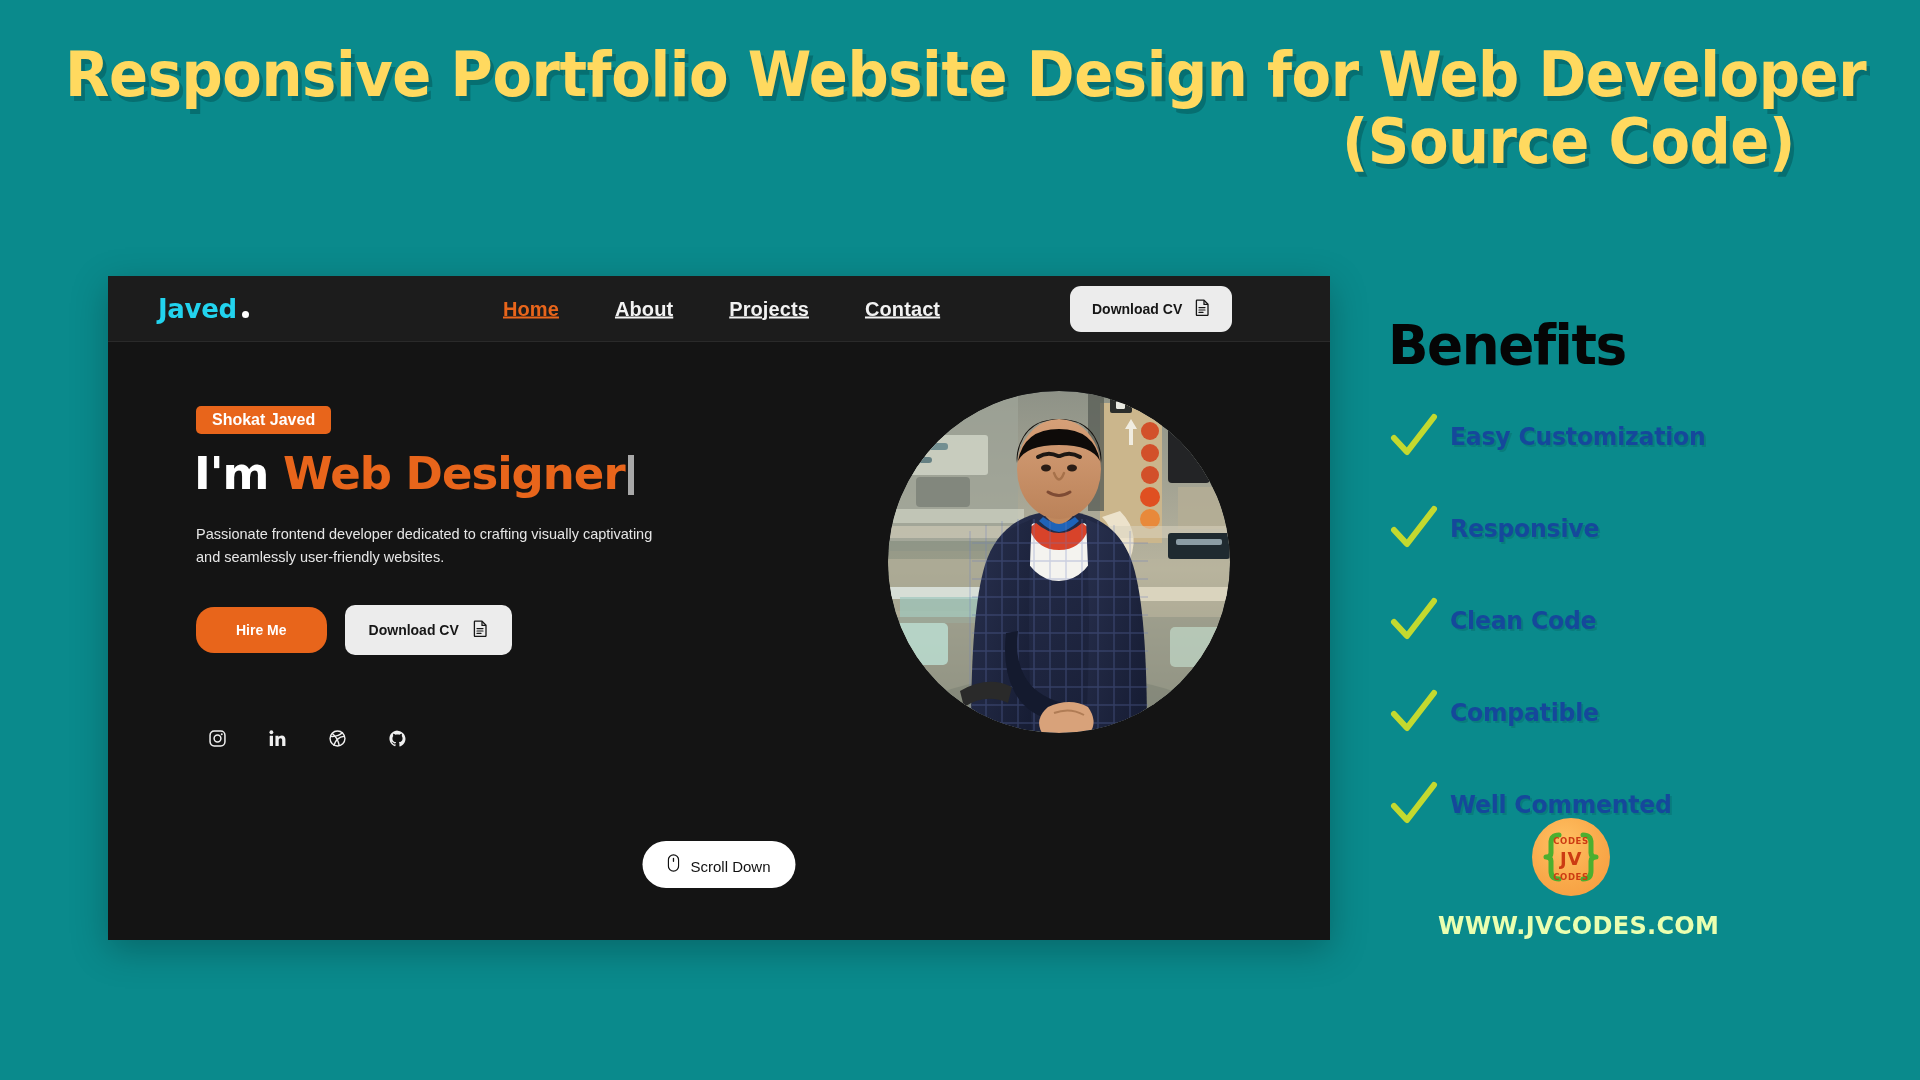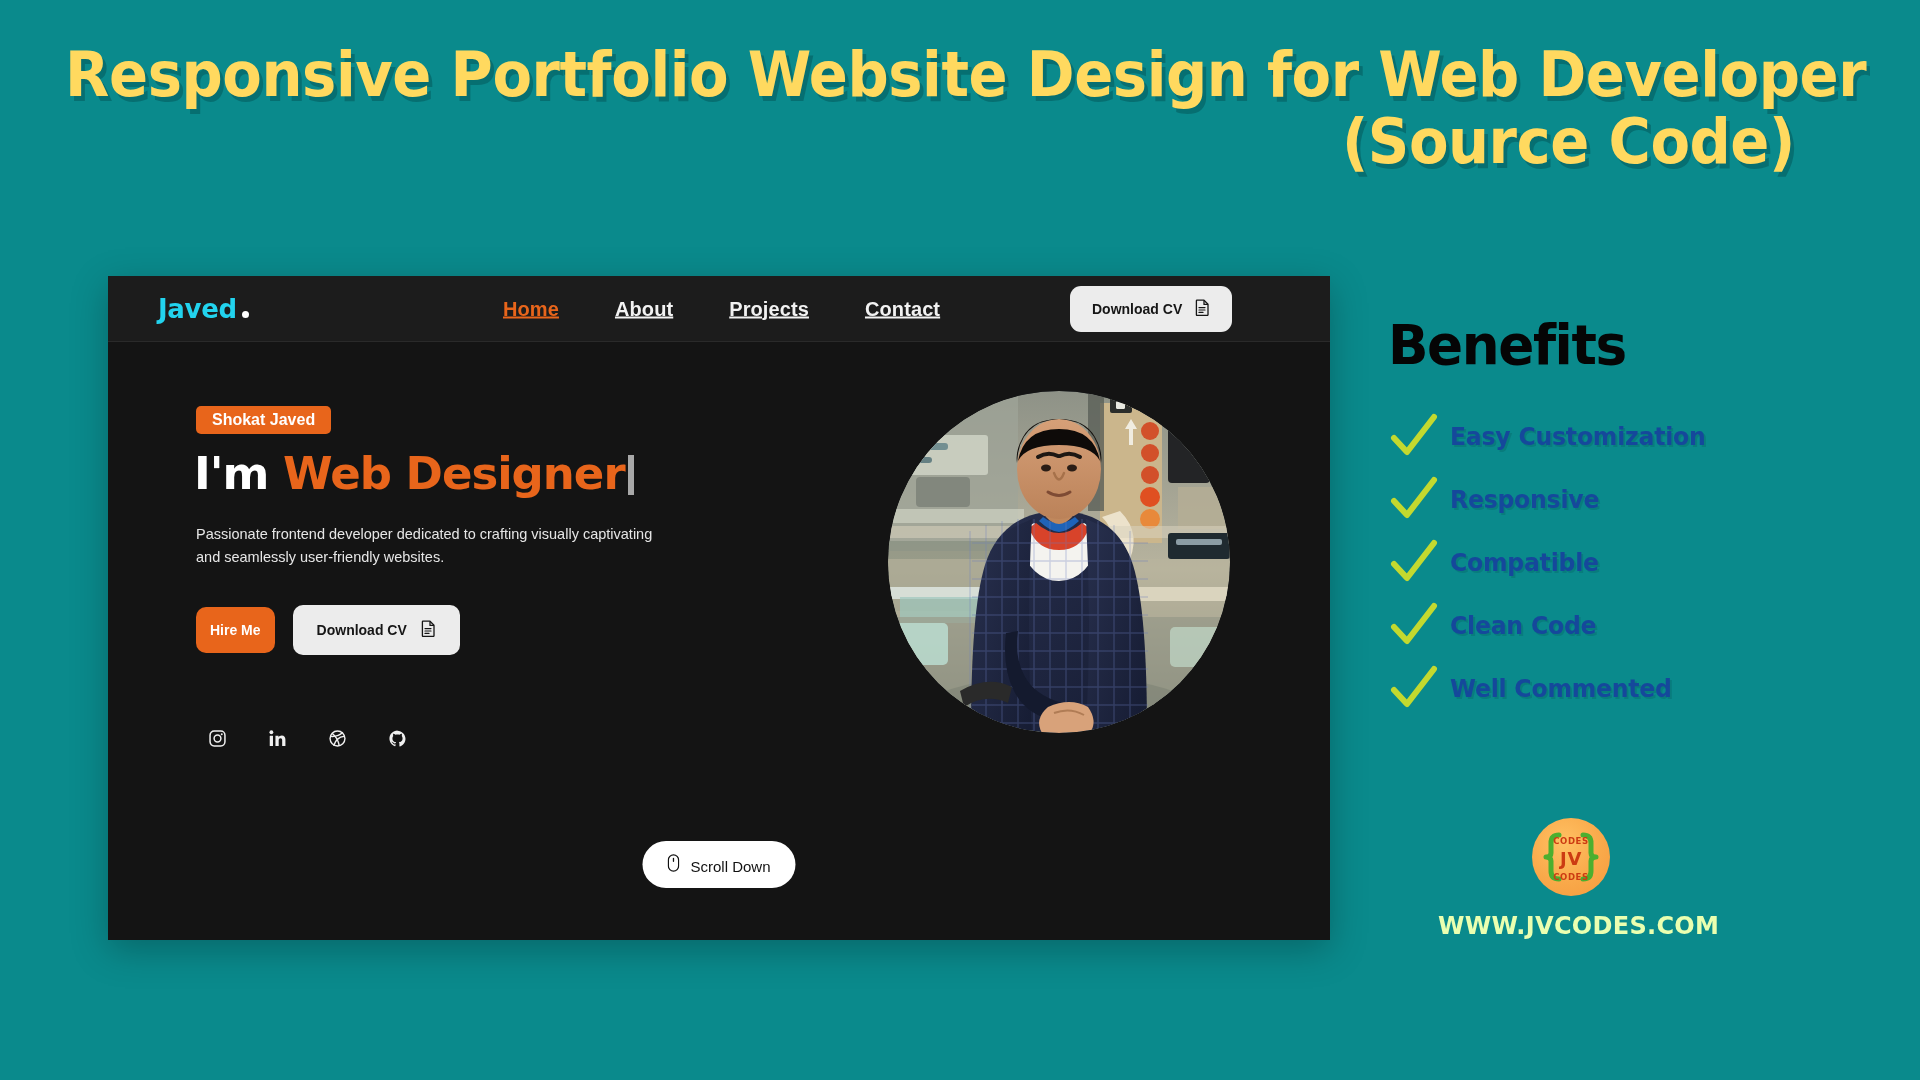--- a/index.html
+++ b/index.html
@@ -132,21 +132,21 @@
     color:#e6e6e6; font-weight:400;
   }
 
   .hero-btns {
     position:absolute; left:88px; top:263px;
     display:flex; align-items:center; gap:18px;
   }
   .btn-hire {
     background:#e8651b; color:#ffffff;
     font-size:14px; font-weight:700;
-    padding:15px 14px; border-radius:10px;
+    padding:15px 40px; border-radius:18px;
     white-space:nowrap; cursor:pointer;
   }
   .btn-cv {
     background:#ececec; color:#161616;
     font-size:14px; font-weight:700;
     padding:15px 24px; border-radius:10px;
     display:flex; align-items:center; gap:14px;
     white-space:nowrap; cursor:pointer;
   }
 
@@ -185,21 +185,21 @@
     position:absolute; left:1388px; top:312px;
     font-family:"DejaVu Sans", sans-serif;
     font-weight:700; font-size:56px;
     color:#050505;
     letter-spacing:-1.5px;
     transform:scaleX(0.95); transform-origin:left center;
   }
 
   .benefits-list {
     position:absolute; left:1378px; top:410px;
-    display:flex; flex-direction:column; gap:11px;
+    display:flex; flex-direction:column; gap:40px;
   }
   .benefit-row { display:flex; align-items:center; height:52px; }
   .check { width:72px; flex:none; display:flex; align-items:center; justify-content:center; }
   .benefit-label {
     font-family:"DejaVu Sans", sans-serif;
     font-weight:700; font-size:25px;
     color:#15489b;
     letter-spacing:-0.2px;
     transform:scaleX(0.94); transform-origin:left center;
     white-space:nowrap;
@@ -431,29 +431,29 @@
           </svg>
       </span>
       <span class="benefit-label">Responsive</span>
     </div>
     <div class="benefit-row">
       <span class="check">
         <svg width="50" height="48" viewBox="0 0 50 48" fill="none" stroke="#c3d92f" stroke-width="6" stroke-linecap="round" stroke-linejoin="round">
             <path d="M5 26 L18 40 L45 5"></path>
           </svg>
       </span>
-      <span class="benefit-label">Compatible</span>
+      <span class="benefit-label">Clean Code</span>
     </div>
     <div class="benefit-row">
       <span class="check">
         <svg width="50" height="48" viewBox="0 0 50 48" fill="none" stroke="#c3d92f" stroke-width="6" stroke-linecap="round" stroke-linejoin="round">
             <path d="M5 26 L18 40 L45 5"></path>
           </svg>
       </span>
-      <span class="benefit-label">Clean Code</span>
+      <span class="benefit-label">Compatible</span>
     </div>
     <div class="benefit-row">
       <span class="check">
         <svg width="50" height="48" viewBox="0 0 50 48" fill="none" stroke="#c3d92f" stroke-width="6" stroke-linecap="round" stroke-linejoin="round">
             <path d="M5 26 L18 40 L45 5"></path>
           </svg>
       </span>
       <span class="benefit-label">Well Commented</span>
     </div>
   </div>

